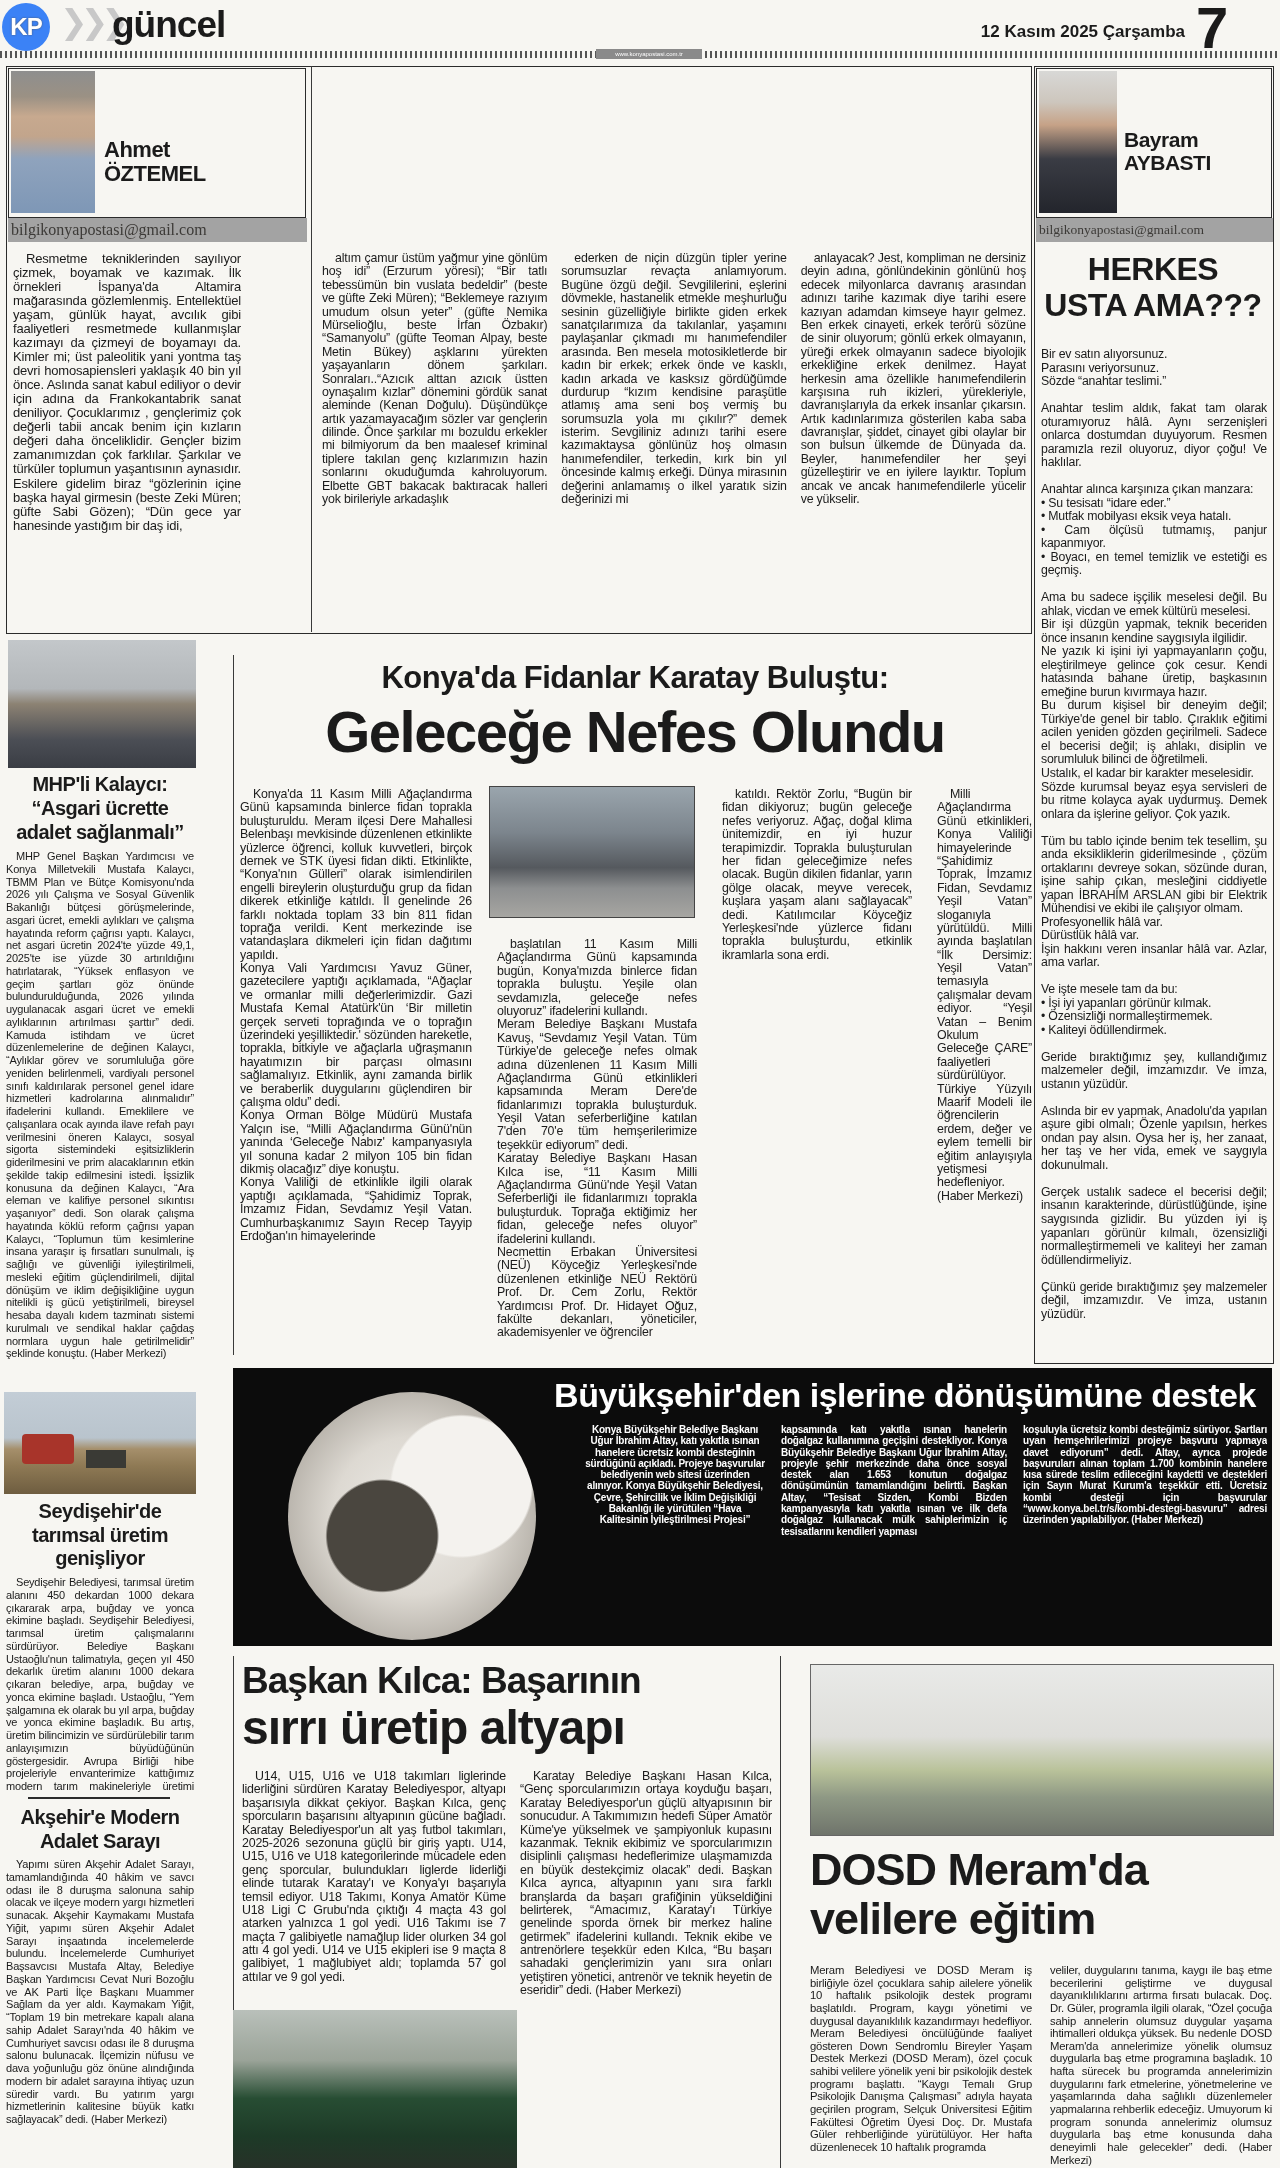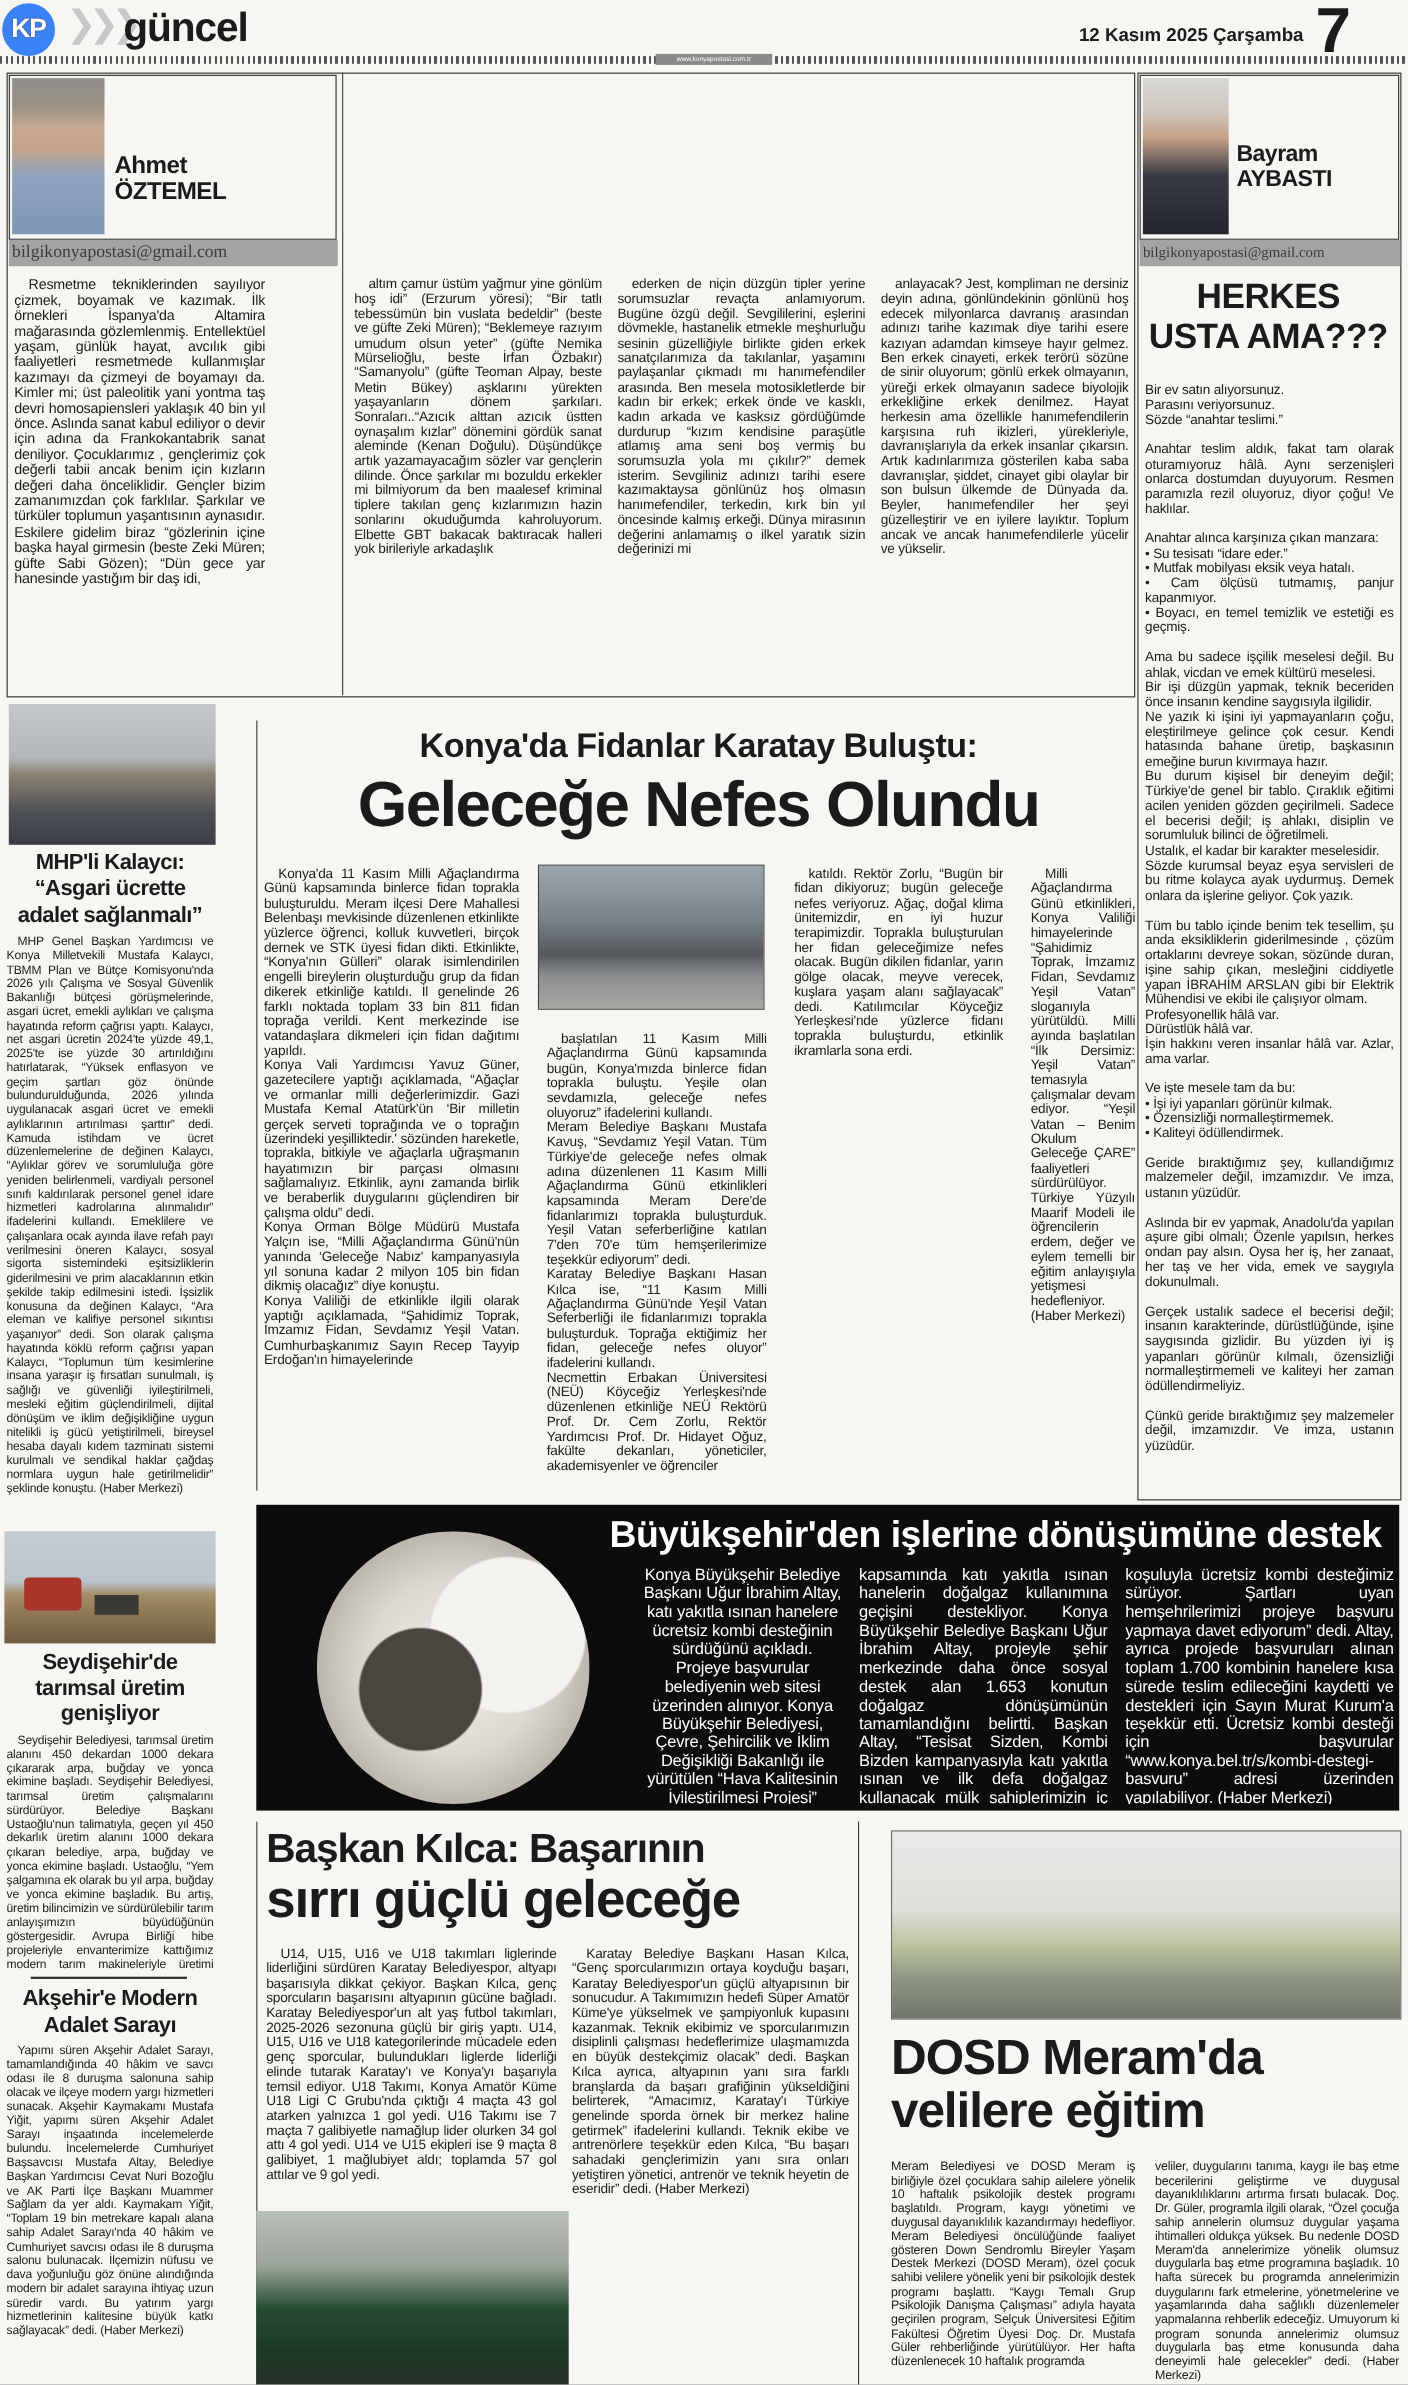--- a/index.html
+++ b/index.html
@@ -33,21 +33,21 @@
   .tractor{background:linear-gradient(180deg,#c3cdd6 0%,#b9c4cd 45%,#a58f6b 56%,#8f7a55 72%,#6e5d40 100%);position:absolute;}
   .tractor:after{content:"";position:absolute;left:18px;top:42px;width:52px;height:30px;background:#a8342a;border-radius:4px;
                  box-shadow:58px 10px 0 -6px #3a3a35;}
   .circle-photo{border-radius:50%;background:
      radial-gradient(circle at 38% 58%, #4a463f 0 26%, transparent 27%),
      radial-gradient(circle at 70% 38%, #f4f2ee 0 30%, transparent 31%),
      radial-gradient(circle at 50% 50%, #efede9 0%, #ddd9d2 45%, #b5b0a8 75%, #8f8a82 100%);}
   .players{background:linear-gradient(180deg,#b9c0ba 0%,#9aa398 32%,#274d33 56%,#1d3a27 80%,#273128 100%);}
   .dosd-photo{background:linear-gradient(180deg,#e9eae8 0%,#dededa 42%,#b9c29a 62%,#8e9884 78%,#6f746b 100%);border:1px solid #666;}
   .black-box{background:#0c0c0c;color:#fafafa;}
-  .wcol{font-weight:normal;font-size:15px;line-height:1.13;letter-spacing:-0.2px;overflow:hidden;text-align:justify;}
+  .wcol{font-weight:bold;font-size:10px;line-height:1.13;letter-spacing:-0.2px;overflow:hidden;text-align:justify;}
 </style>
 </head>
 <body>
 
 <div class="page">
 
   <div class="abs kp-circle" style="left:2px;top:3px;">KP</div>
   <div class="abs chevrons" style="left:60px;top:2px;">❯❯❯</div>
   <div class="abs bold" style="left:112px;top:4px;font-size:37px;letter-spacing:-1px;">güncel</div>
   <div class="abs bold" style="left:930px;top:22px;width:255px;text-align:right;font-size:17px;">12 Kasım 2025 Çarşamba</div>
@@ -152,21 +152,21 @@
   <div class="abs headline center" style="left:540px;top:1376px;width:730px;font-size:34px;color:#fff;">Büyükşehir'den işlerine dönüşümüne destek</div>
   <div class="abs circle-photo" style="left:288px;top:1392px;width:248px;height:248px;"></div>
   <div class="abs" style="left:585px;top:1424px;width:682px;height:216px;display:flex;gap:16px;color:#fff;">
     <div class="wcol" style="width:180px;flex:none;text-align:center;">Konya Büyükşehir Belediye Başkanı Uğur İbrahim Altay, katı yakıtla ısınan hanelere ücretsiz kombi desteğinin sürdüğünü açıkladı. Projeye başvurular belediyenin web sitesi üzerinden alınıyor. Konya Büyükşehir Belediyesi, Çevre, Şehircilik ve İklim Değişikliği Bakanlığı ile yürütülen “Hava Kalitesinin İyileştirilmesi Projesi”</div>
     <div class="wcol" style="width:226px;flex:none;">kapsamında katı yakıtla ısınan hanelerin doğalgaz kullanımına geçişini destekliyor. Konya Büyükşehir Belediye Başkanı Uğur İbrahim Altay, projeyle şehir merkezinde daha önce sosyal destek alan 1.653 konutun doğalgaz dönüşümünün tamamlandığını belirtti. Başkan Altay, “Tesisat Sizden, Kombi Bizden kampanyasıyla katı yakıtla ısınan ve ilk defa doğalgaz kullanacak mülk sahiplerimizin iç tesisatlarını kendileri yapması</div>
     <div class="wcol" style="flex:1;">koşuluyla ücretsiz kombi desteğimiz sürüyor. Şartları uyan hemşehrilerimizi projeye başvuru yapmaya davet ediyorum” dedi. Altay, ayrıca projede başvuruları alınan toplam 1.700 kombinin hanelere kısa sürede teslim edileceğini kaydetti ve destekleri için Sayın Murat Kurum'a teşekkür etti. Ücretsiz kombi desteği için başvurular “www.konya.bel.tr/s/kombi-destegi-basvuru” adresi üzerinden yapılabiliyor. (Haber Merkezi)</div>
   </div>
 
   <div class="abs vline" style="left:233px;top:1656px;height:512px;"></div>
   <div class="abs headline" style="left:242px;top:1660px;width:520px;font-size:37px;letter-spacing:-1px;">Başkan Kılca: Başarının</div>
-  <div class="abs headline" style="left:242px;top:1700px;width:520px;font-size:48px;letter-spacing:-1px;">sırrı güçlü geleceğe</div>
+  <div class="abs headline" style="left:242px;top:1700px;width:520px;font-size:48px;letter-spacing:-1px;">sırrı üretip altyapı</div>
   <div class="abs just body-txt" style="left:242px;top:1770px;width:264px;height:234px;">U14, U15, U16 ve U18 takımları liglerinde liderliğini sürdüren Karatay Belediyespor, altyapı başarısıyla dikkat çekiyor. Başkan Kılca, genç sporcuların başarısını altyapının gücüne bağladı. Karatay Belediyespor'un alt yaş futbol takımları, 2025-2026 sezonuna güçlü bir giriş yaptı. U14, U15, U16 ve U18 kategorilerinde mücadele eden genç sporcular, bulundukları liglerde liderliği elinde tutarak Karatay'ı ve Konya'yı başarıyla temsil ediyor. U18 Takımı, Konya Amatör Küme U18 Ligi C Grubu'nda çıktığı 4 maçta 43 gol atarken yalnızca 1 gol yedi. U16 Takımı ise 7 maçta 7 galibiyetle namağlup lider olurken 34 gol attı 4 gol yedi. U14 ve U15 ekipleri ise 9 maçta 8 galibiyet, 1 mağlubiyet aldı; toplamda 57 gol attılar ve 9 gol yedi.</div>
   <div class="abs just body-txt" style="left:520px;top:1770px;width:252px;height:398px;">Karatay Belediye Başkanı Hasan Kılca, “Genç sporcularımızın ortaya koyduğu başarı, Karatay Belediyespor'un güçlü altyapısının bir sonucudur. A Takımımızın hedefi Süper Amatör Küme'ye yükselmek ve şampiyonluk kupasını kazanmak. Teknik ekibimiz ve sporcularımızın disiplinli çalışması hedeflerimize ulaşmamızda en büyük destekçimiz olacak” dedi. Başkan Kılca ayrıca, altyapının yanı sıra farklı branşlarda da başarı grafiğinin yükseldiğini belirterek, “Amacımız, Karatay'ı Türkiye genelinde sporda örnek bir merkez haline getirmek” ifadelerini kullandı. Teknik ekibe ve antrenörlere teşekkür eden Kılca, “Bu başarı sahadaki gençlerimizin yanı sıra onları yetiştiren yönetici, antrenör ve teknik heyetin de eseridir” dedi. (Haber Merkezi)</div>
   <div class="abs photo players" style="left:233px;top:2010px;width:284px;height:158px;"></div>
   <div class="abs vline" style="left:780px;top:1656px;height:512px;"></div>
 
   <div class="abs photo dosd-photo" style="left:810px;top:1664px;width:462px;height:170px;"></div>
   <div class="abs headline pre" style="left:810px;top:1846px;width:462px;font-size:45px;line-height:1.08;letter-spacing:-1px;">DOSD Meram'da
 velilere eğitim</div>
   <div class="abs" style="left:810px;top:1964px;width:462px;height:204px;display:flex;gap:18px;">
     <div class="just" style="flex:1;font-size:11.3px;line-height:1.12;overflow:hidden;letter-spacing:-0.2px;">Meram Belediyesi ve DOSD Meram iş birliğiyle özel çocuklara sahip ailelere yönelik 10 haftalık psikolojik destek programı başlatıldı. Program, kaygı yönetimi ve duygusal dayanıklılık kazandırmayı hedefliyor. Meram Belediyesi öncülüğünde faaliyet gösteren Down Sendromlu Bireyler Yaşam Destek Merkezi (DOSD Meram), özel çocuk sahibi velilere yönelik yeni bir psikolojik destek programı başlattı. “Kaygı Temalı Grup Psikolojik Danışma Çalışması” adıyla hayata geçirilen program, Selçuk Üniversitesi Eğitim Fakültesi Öğretim Üyesi Doç. Dr. Mustafa Güler rehberliğinde yürütülüyor. Her hafta düzenlenecek 10 haftalık programda</div>

